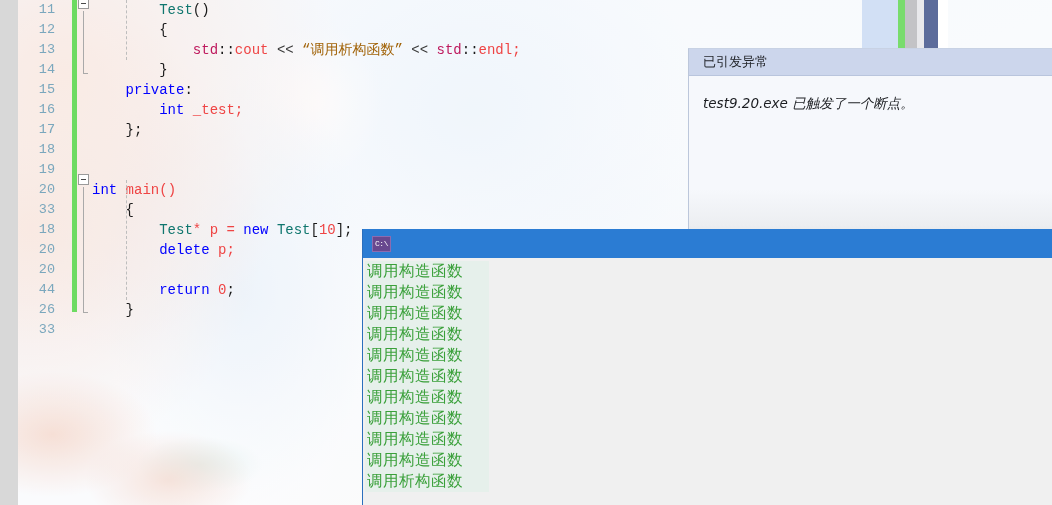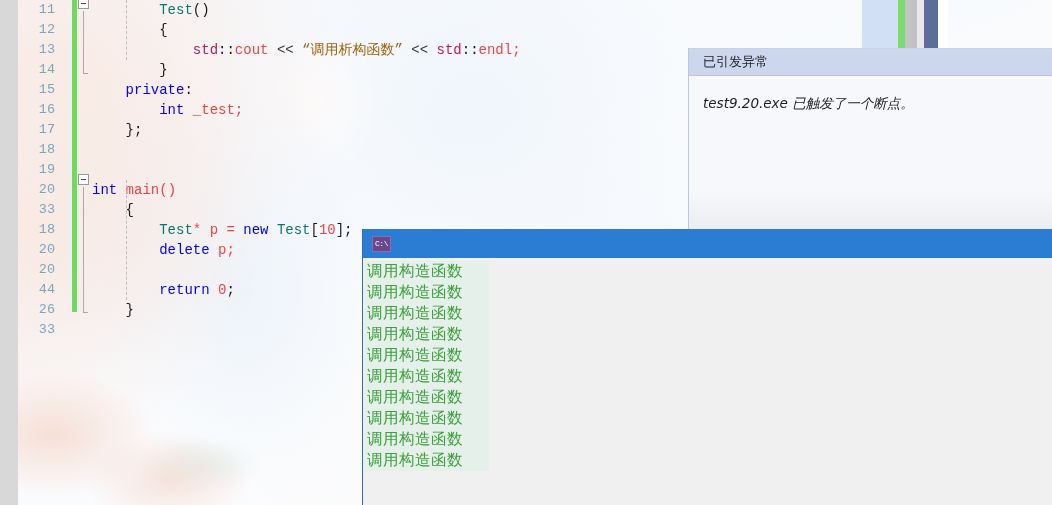--- a/index.html
+++ b/index.html
@@ -361,17 +361,18 @@
         <div class="con-line">调用构造函数</div>
         <div class="con-line">调用构造函数</div>
         <div class="con-line">调用构造函数</div>
         <div class="con-line">调用构造函数</div>
         <div class="con-line">调用构造函数</div>
         <div class="con-line">调用构造函数</div>
         <div class="con-line">调用构造函数</div>
         <div class="con-line">调用构造函数</div>
         <div class="con-line">调用构造函数</div>
         <div class="con-line">调用构造函数</div>
+        <div class="con-line">调用析构函数</div>
       </div>
   </div>
 
 <div style="position: absolute; left: 862px; top: 0px; width: 26px; height: 48px; background: rgb(210, 224, 245);"></div>
   </div>
 
 </body></html>

